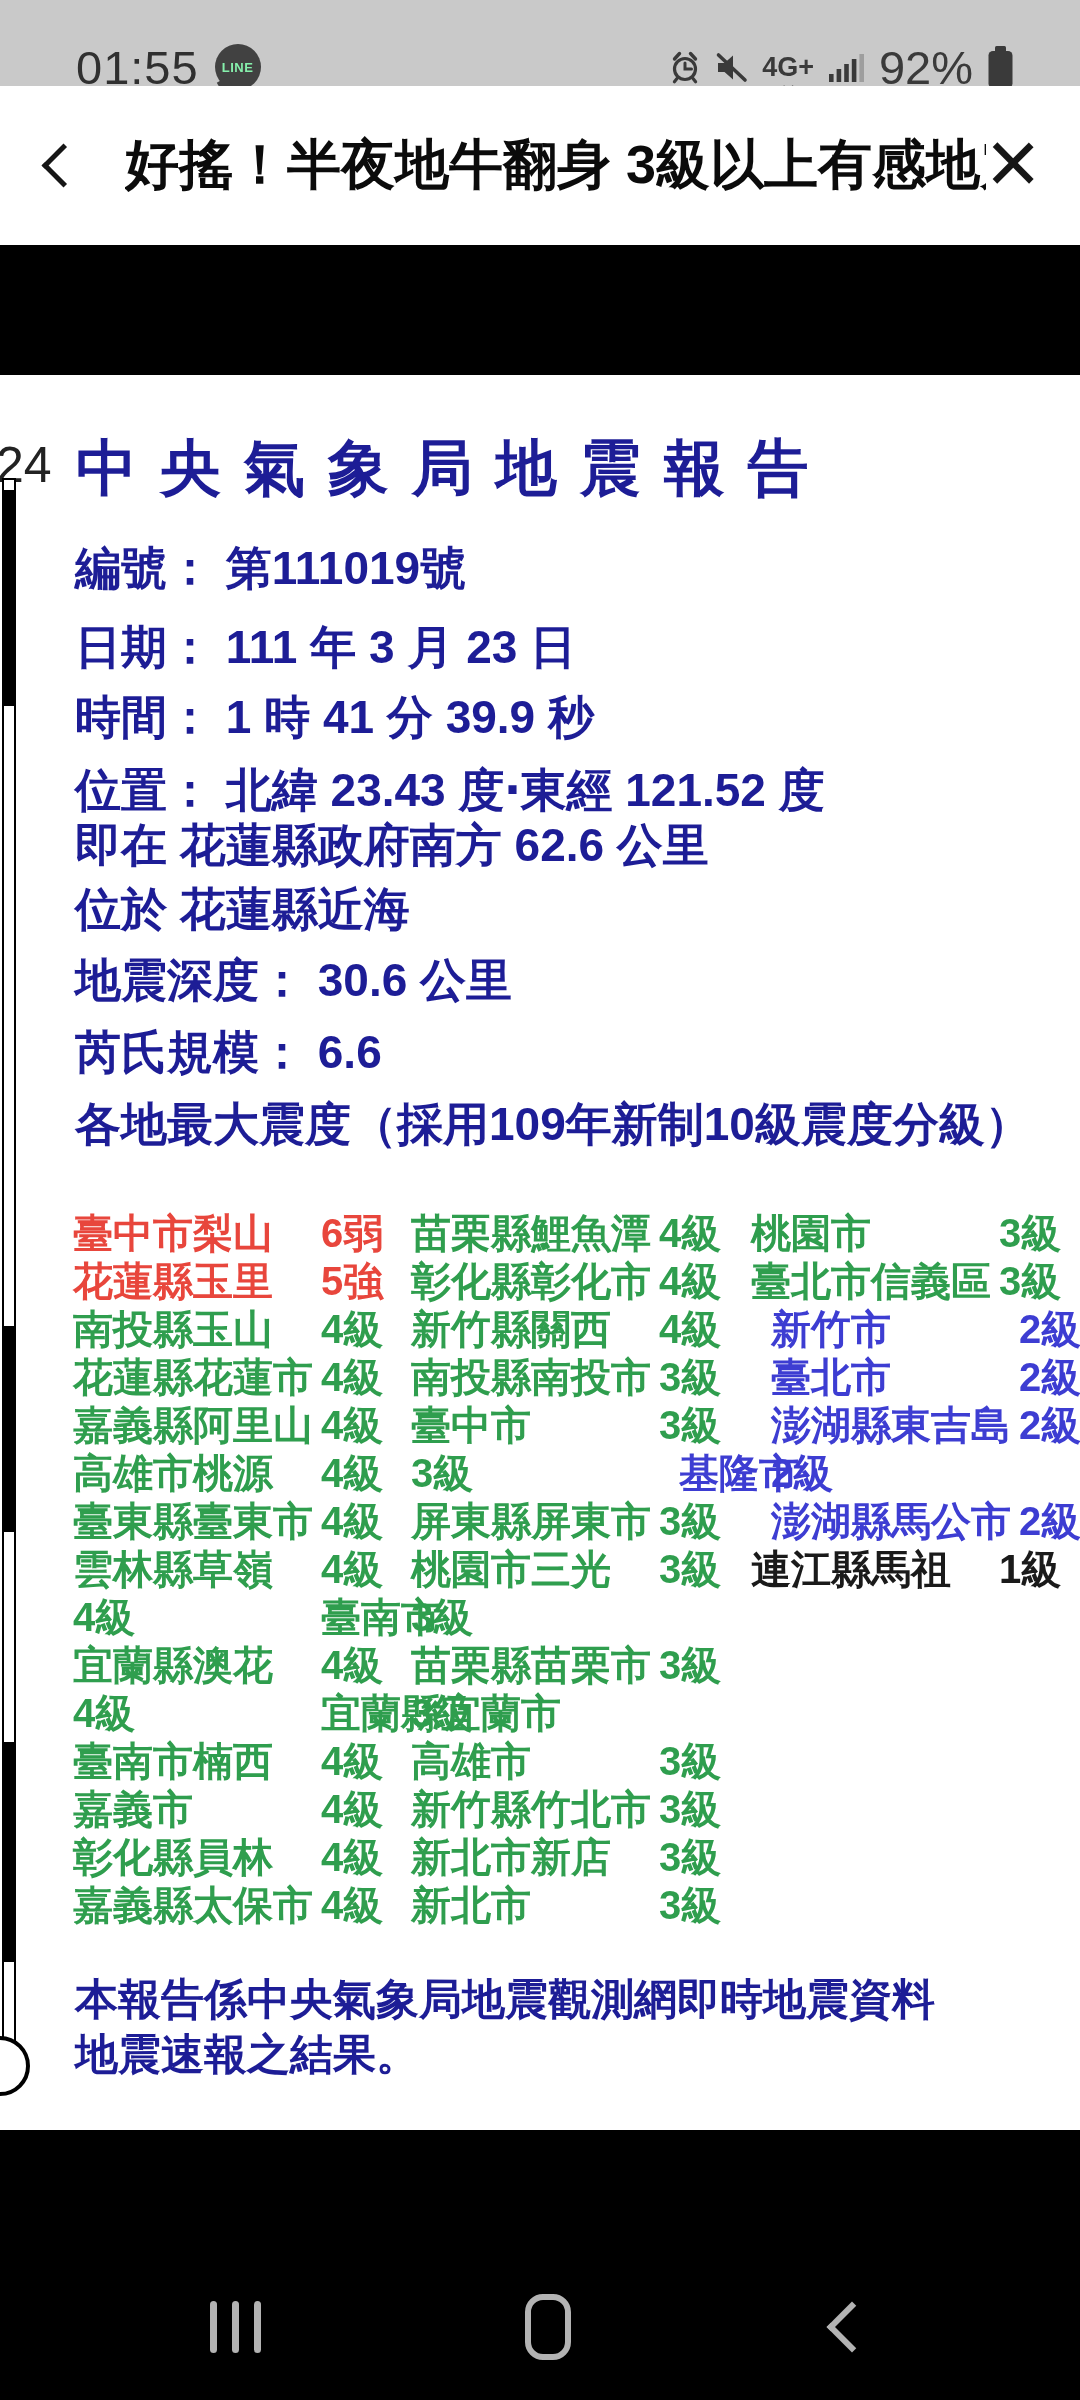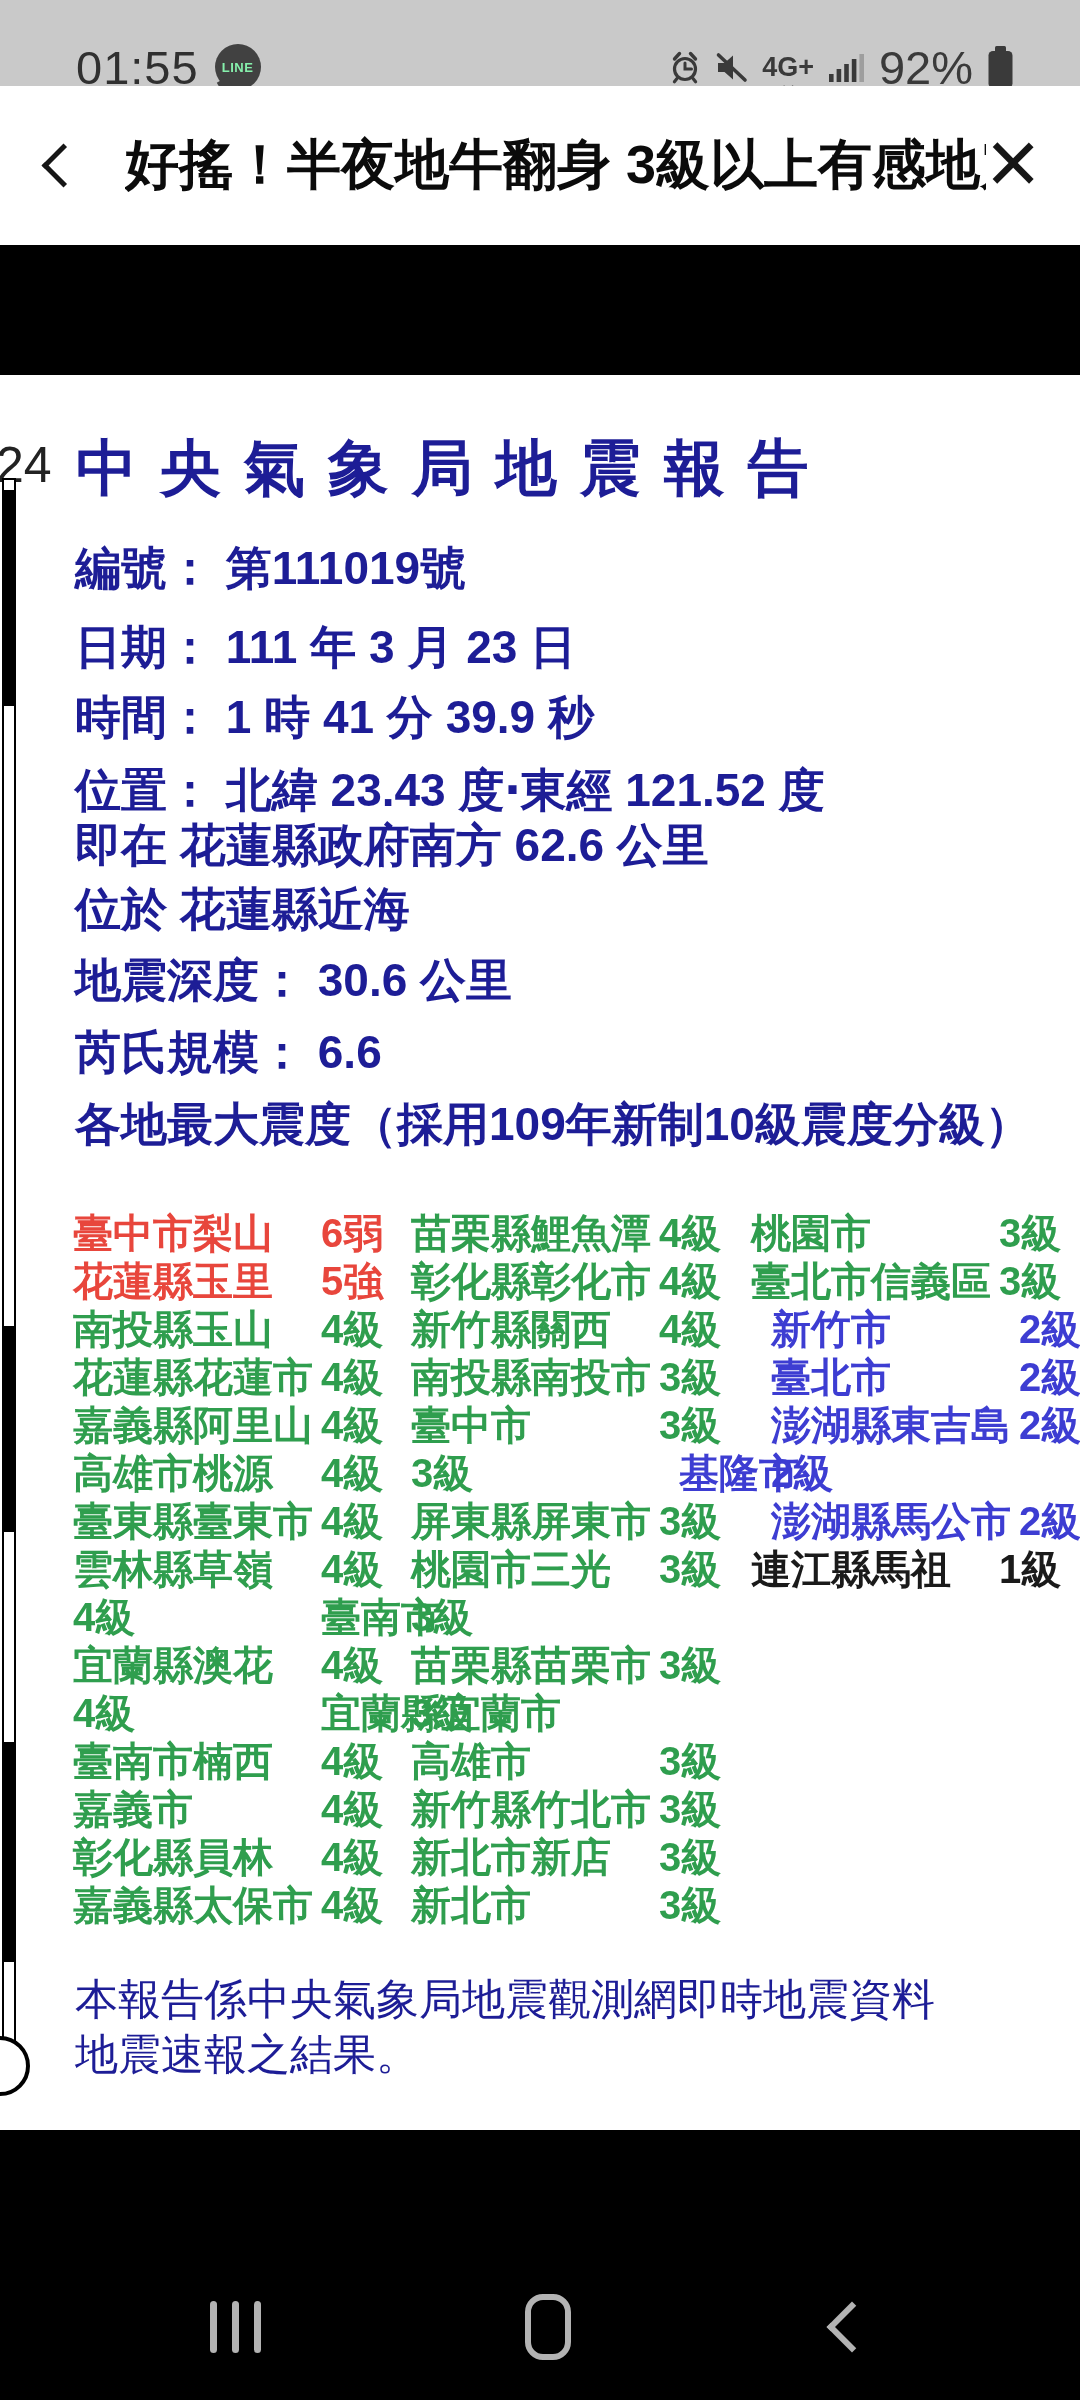--- a/index.html
+++ b/index.html
@@ -56,21 +56,21 @@
   .il-5{top:879px}.il-6{top:950px}.il-7{top:1022px}.il-8{top:1094px}
 
   .itable{position:absolute;left:73px;top:1209px;width:1007px;}
   .t-row{display:grid;grid-template-columns:248px 90px 248px 92px 248px 1fr;height:48px;align-items:center;}
   .t-row span{font-size:40px;font-weight:bold;white-space:nowrap;line-height:48px;}
   .c-red{color:var(--red,#e8463c);}
   .c-green{color:var(--green,#2f9e4e);}
   .c-blue{color:var(--blue,#3d3dd2);margin-left:20px;}
   .c-black{color:#1a1a1a;}
 
-  .rpt-footer{position:absolute;left:75px;top:1972px;font-size:43px;font-weight:normal;
+  .rpt-footer{position:absolute;left:75px;top:1972px;font-size:43px;font-weight:bold;
     color:var(--navy,#1d1d96);line-height:55px;white-space:nowrap;}
 
   
   .nav-bar{position:absolute;left:0;top:2254px;width:1080px;height:146px;display:flex;
     align-items:center;justify-content:space-between;box-sizing:border-box;padding:0 210px;}
   .nav-recents{display:flex;gap:15px;align-items:center;}
   .nav-recents i{display:block;width:7px;height:52px;background:#b3b3b3;border-radius:4px;}
   .nav-home{width:46px;height:66px;border:6px solid #b3b3b3;border-radius:18px;box-sizing:border-box;}
   .nav-back{width:30px;height:30px;border-top:6px solid #b3b3b3;border-left:6px solid #b3b3b3;
     transform:rotate(-45deg);}

